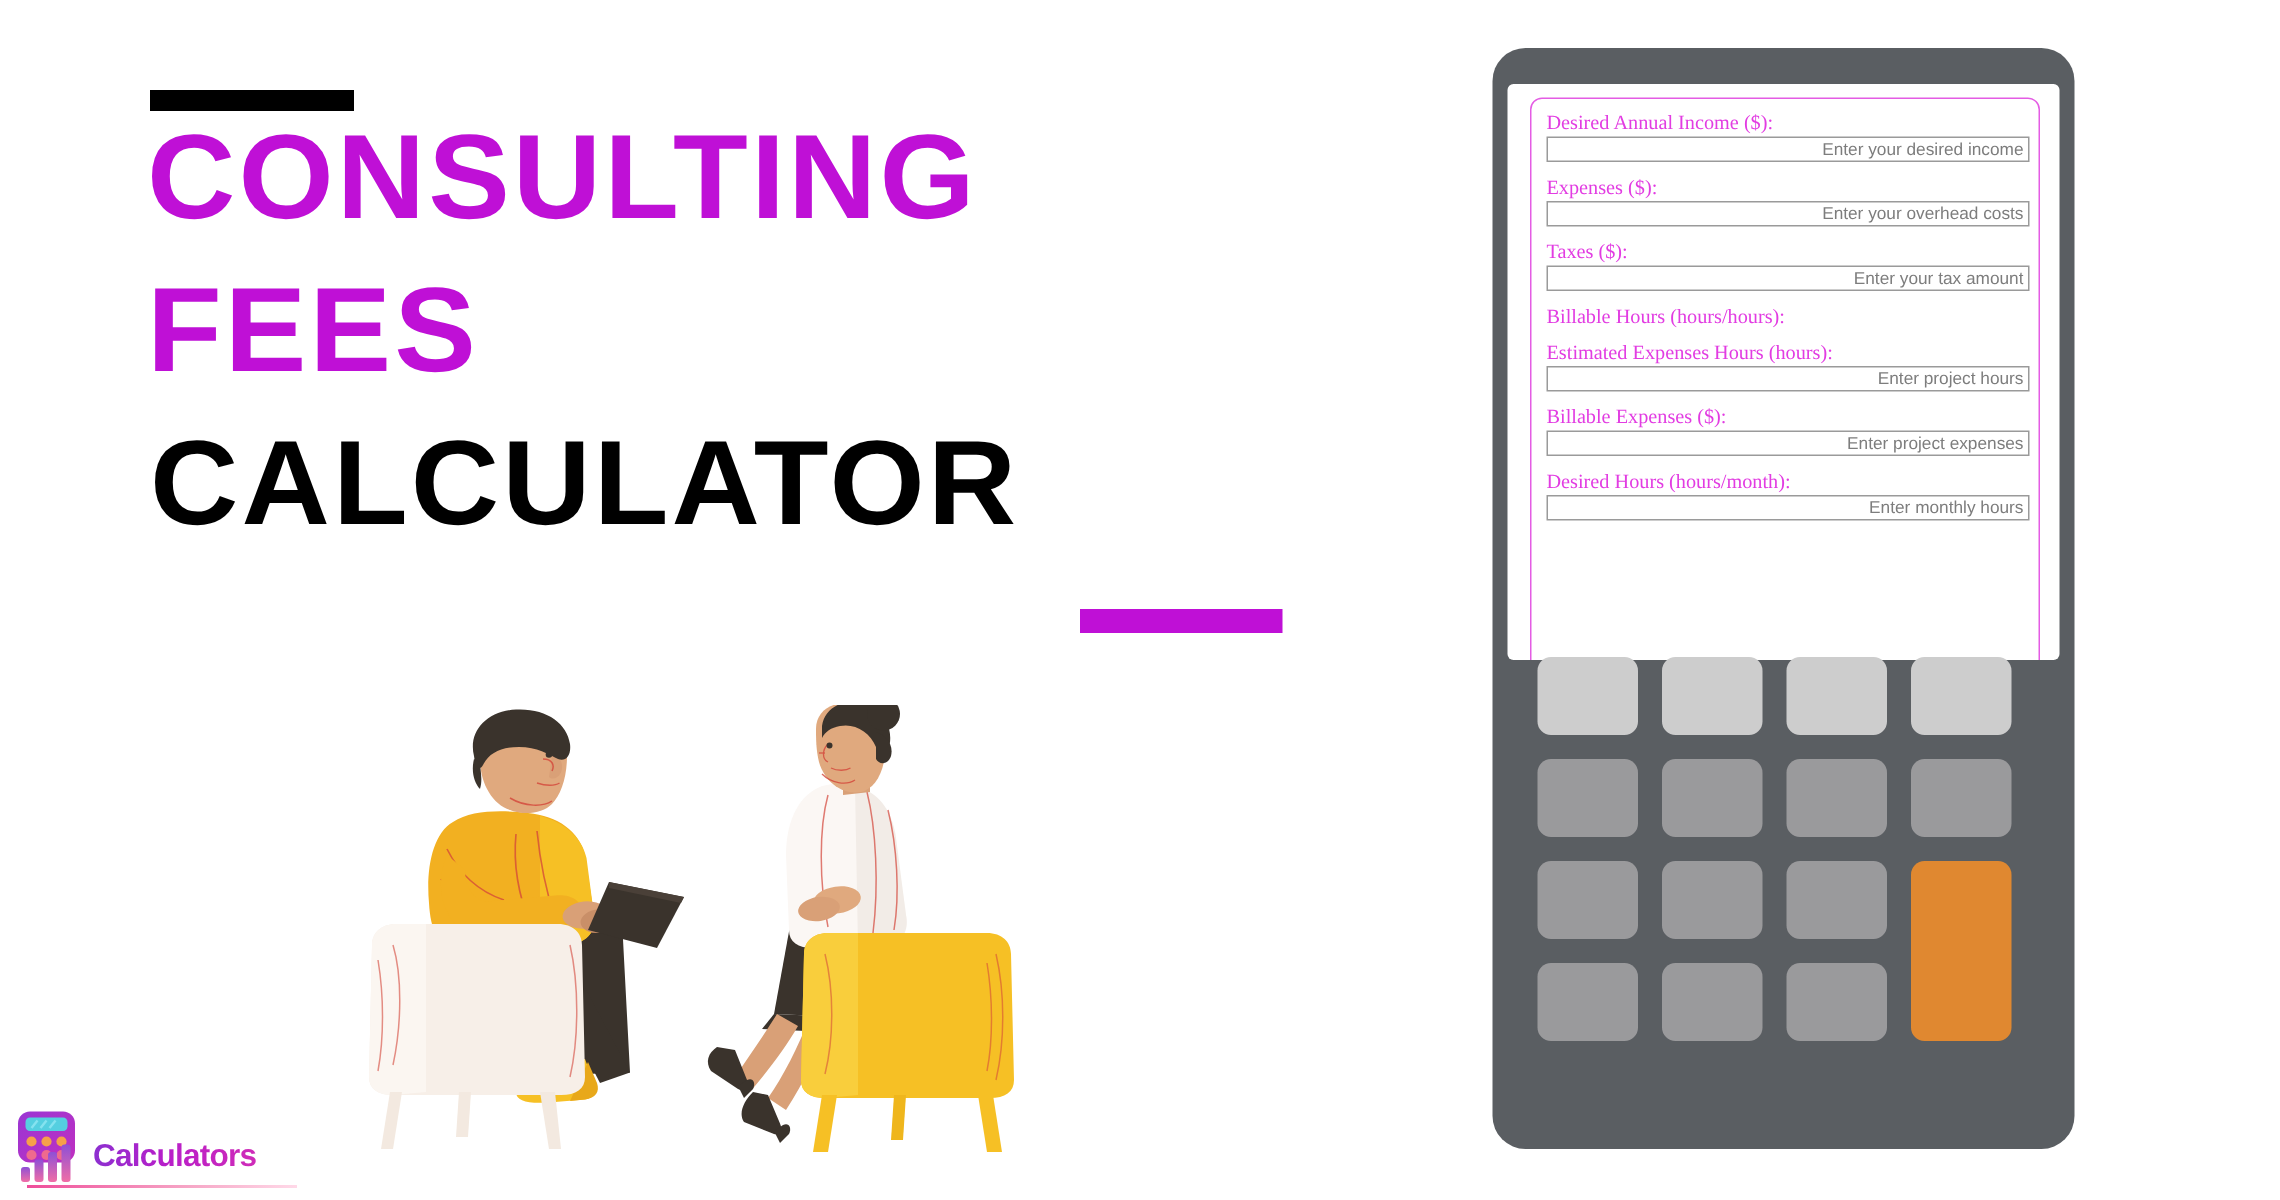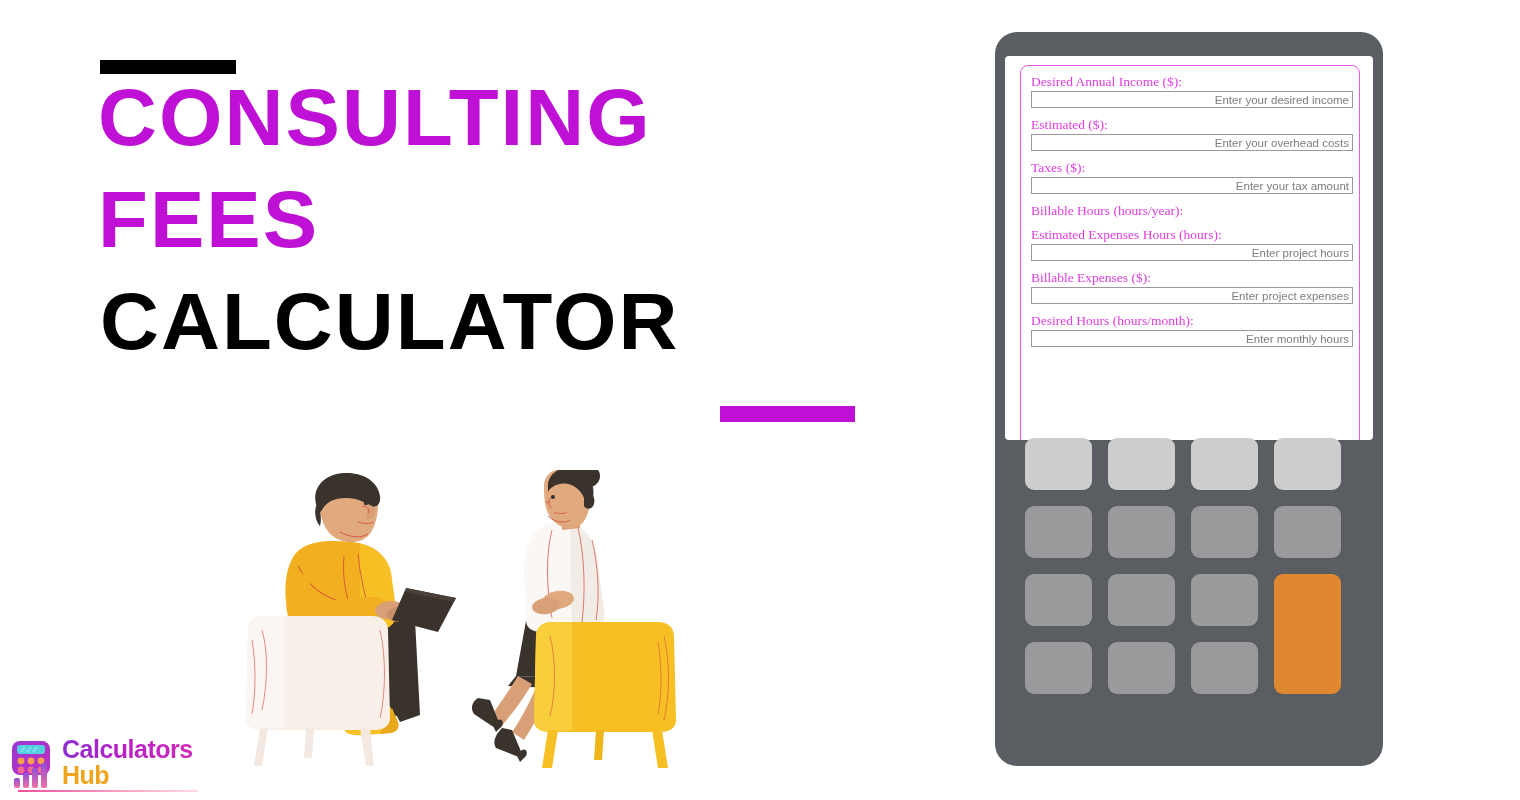--- a/index.html
+++ b/index.html
@@ -36,22 +36,23 @@
 
   
   #illustration { position:absolute; left:240px; top:470px; width:450px; height:300px; }
 
   
   #logo { position:absolute; left:8px; top:736px; width:200px; height:60px; }
   #logo-icon { position:absolute; left:0; top:2px; width:52px; height:52px; }
   #logo-text { position:absolute; left:54px; top:0px; }
   .logo-word {
     font-family:"Liberation Sans", sans-serif;
-    font-weight:bold; font-size:25px; line-height:26px;
+    font-weight:bold; font-size:21px; line-height:26px;
     letter-spacing:-0.5px;
+    margin-top:22px;
   }
   .logo-calculators {
     background: linear-gradient(90deg,#8c2fd0 0%, #b81fc9 45%, #cf2bb8 100%);
     -webkit-background-clip: text; background-clip: text; color: transparent;
   }
   .logo-hub { color:#efa41e; }
   .logo-underline {
     position:absolute; left:10px; top:54px; width:180px; height:2px;
     background: linear-gradient(90deg,#ef4d9a 0%, #f6a6c6 60%, #ffd9e8 100%);
   }
@@ -272,29 +273,29 @@
 
   <div id="calculator">
     <div id="screen">
       <div id="form-panel">
 
       <div class="field">
             <div class="field-label">Desired Annual Income ($):</div>
             <input type="text" class="field-input" placeholder="Enter your desired income" style="">
           </div>
           <div class="field">
-            <div class="field-label">Estimated ($):</div>
+            <div class="field-label">Expenses ($):</div>
             <input type="text" class="field-input" placeholder="Enter your overhead costs" style="">
           </div>
           <div class="field">
             <div class="field-label">Taxes ($):</div>
             <input type="text" class="field-input" placeholder="Enter your tax amount" style="">
           </div>
           <div class="field">
-            <div class="field-label">Billable Hours (hours/year):</div>
+            <div class="field-label">Billable Hours (hours/hours):</div>
           </div>
           <div class="field">
             <div class="field-label">Estimated Expenses Hours (hours):</div>
             <input type="text" class="field-input" placeholder="Enter project hours" style="">
           </div>
           <div class="field">
             <div class="field-label">Billable Expenses ($):</div>
             <input type="text" class="field-input" placeholder="Enter project expenses" style="">
           </div>
           <div class="field">

